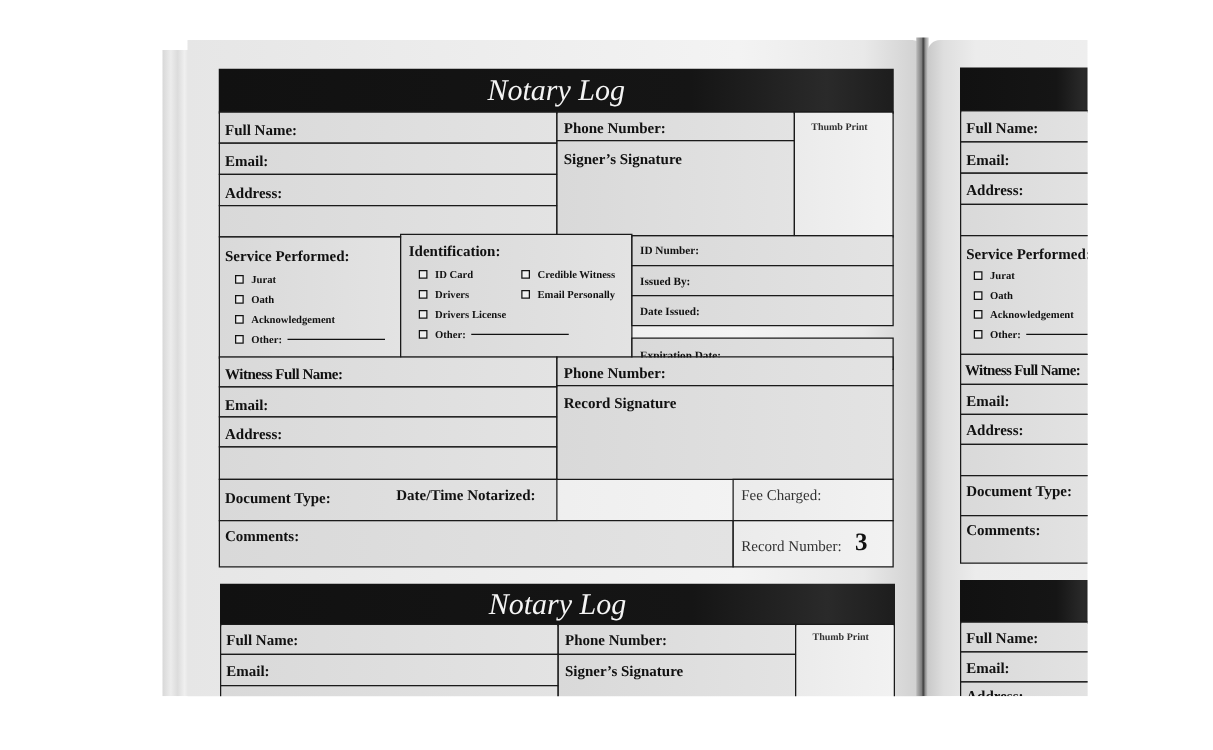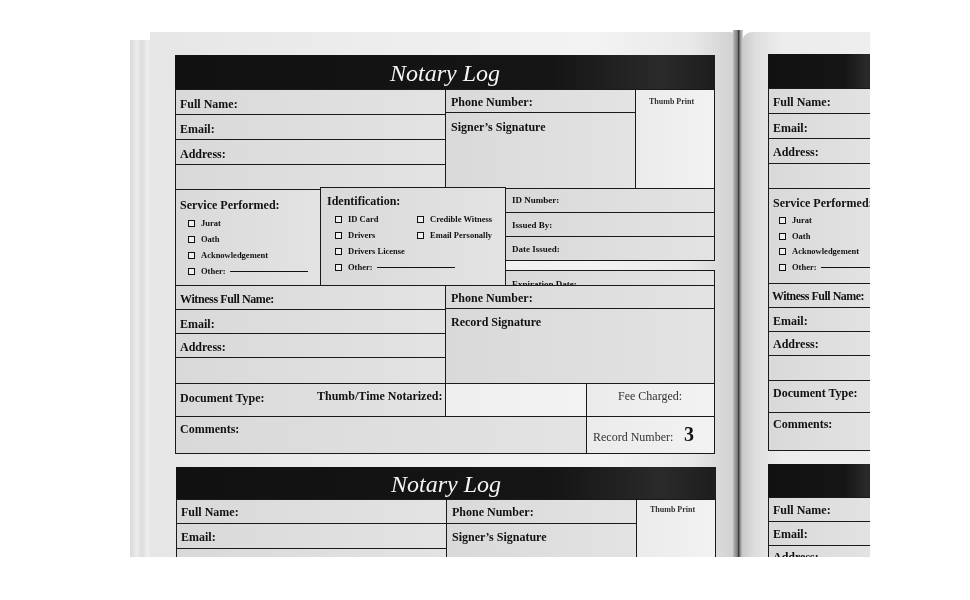--- a/index.html
+++ b/index.html
@@ -160,24 +160,24 @@
 
       <div class="cell" style="left:270px; top:196px; width:270px; height:24px;">
         <span class="lbl s12" style="left:5px; top:5px;">Phone Number:</span>
       </div>
       <div class="cell" style="left:270px; top:219px; width:270px; height:76px;">
         <span class="lbl s12" style="left:5px; top:6px;">Record Signature</span>
       </div>
 
       <div class="cell" style="left:0; top:294px; width:271px; height:34px;">
         <span class="lbl s11" style="left:4px; top:7px;">Document Type:</span>
-        <span class="lbl s11" style="left:141px; top:5px;">Thumb/Time Notarized:</span>
+        <span class="lbl s11" style="left:141px; top:5px;">Date/Time Notarized:</span>
       </div>
       <div class="cell light" style="left:411px; top:294px; width:129px; height:34px;">
-        <span class="lbl s11 thin" style="left:6px; top:5px; font-weight:normal;margin-left:25px;">Fee Charged:</span>
+        <span class="lbl s11 thin" style="left:6px; top:5px; font-weight:normal;">Fee Charged:</span>
       </div>
 
       <div class="cell" style="left:0; top:327px; width:412px; height:38px;">
         <span class="lbl s11" style="left:4px; top:5px;">Comments:</span>
       </div>
       <div class="cell light" style="left:411px; top:327px; width:129px; height:38px;">
         <span class="lbl s11 thin" style="left:6px; top:13px; font-weight:normal;">Record Number:</span>
         <span class="record-num" style="left:97px; top:6px;">3</span>
       </div>
     </div>

